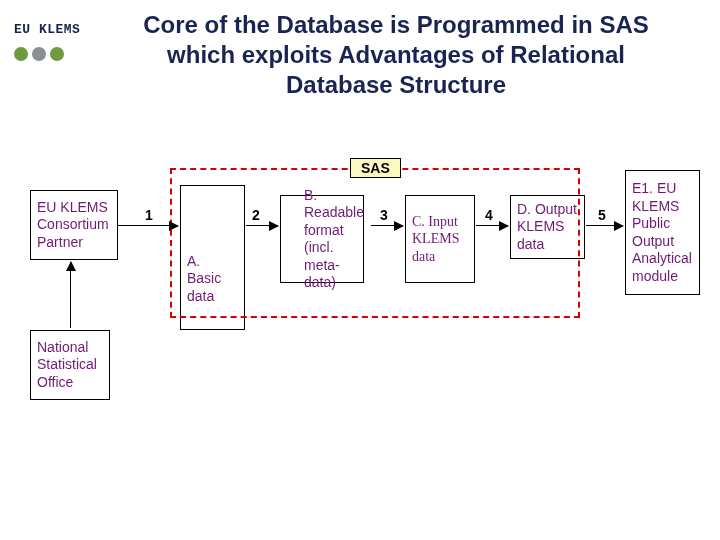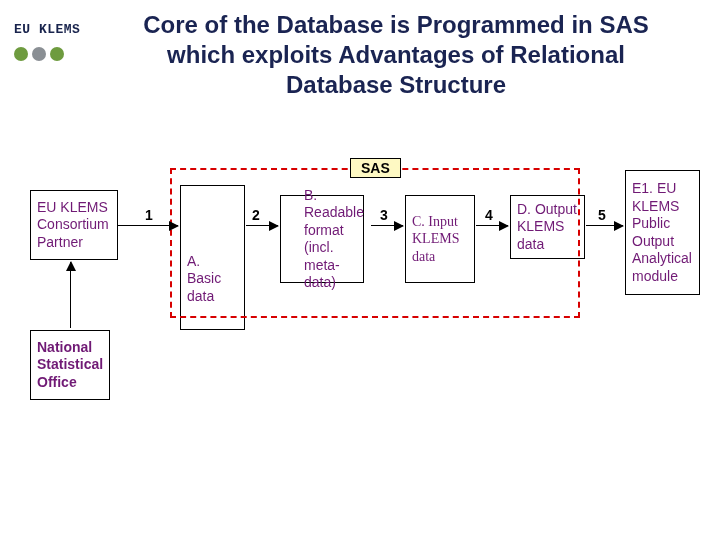--- a/index.html
+++ b/index.html
@@ -139,21 +139,21 @@
   </div>
 
   <div class="title">Core of the Database is Programmed in SAS which exploits Advantages of Relational Database Structure</div>
 
   <div class="diagram">
 
     <div class="sas-container" style="left:140px; top:18px; width:410px; height:150px;"></div>
     <div class="sas-label" style="left:320px; top:8px;">SAS</div>
 
     <div class="box" style="left:0px; top:40px; width:88px; height:70px;">EU KLEMS Consortium Partner</div>
-    <div class="box" style="left:0px; top:180px; width:80px; height:70px;font-weight:bold;">National Statistical Office</div>
+    <div class="box" style="left:0px; top:180px; width:80px; height:70px;">National Statistical Office</div>
 
     <div class="box" style="left:150px; top:35px; width:65px; height:145px; align-items:flex-end; padding-bottom:24px;">A. Basic data</div>
 
     <div class="box" style="left:250px; top:45px; width:84px; height:88px;padding-left:23px;">B. Readable format (incl. meta-data)</div>
 
     <div class="box" style="left:375px; top:45px; width:70px; height:88px;font-family:Liberation Serif, serif;">C. Input KLEMS data</div>
 
     <div class="box" style="left:480px; top:45px; width:75px; height:64px;">D. Output KLEMS data</div>
 
     <div class="box" style="left:595px; top:20px; width:75px; height:125px;">E1. EU KLEMS Public Output Analytical module</div>

